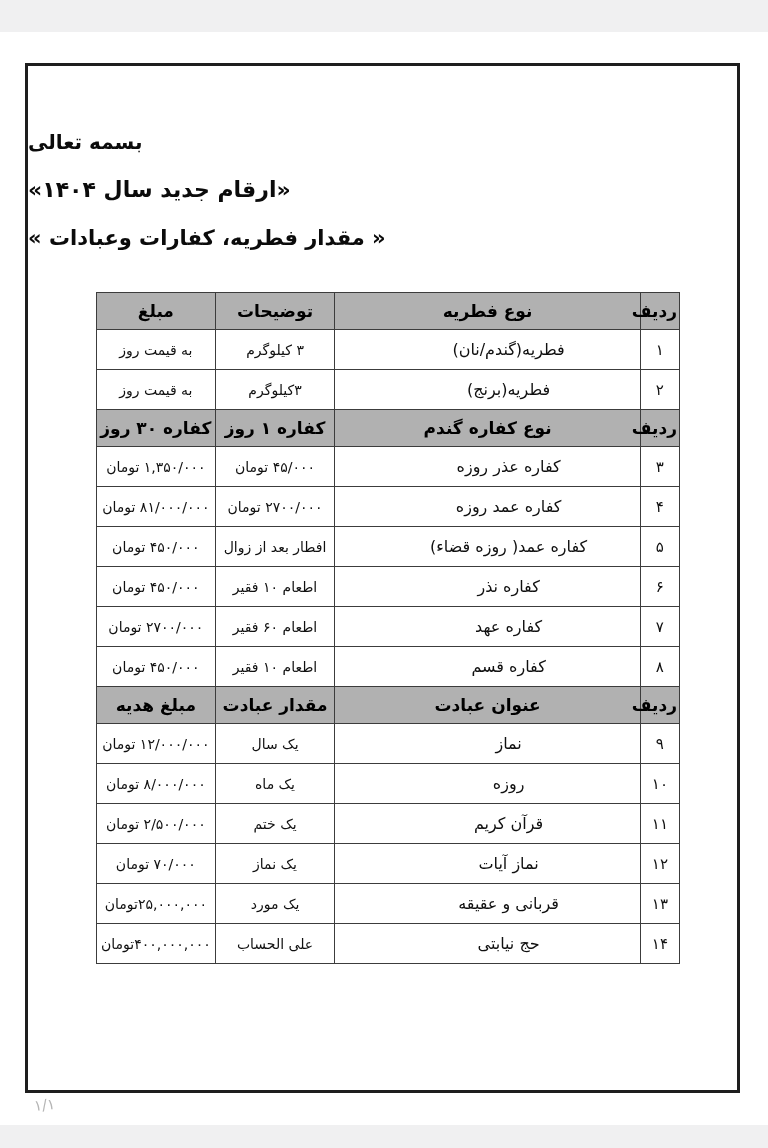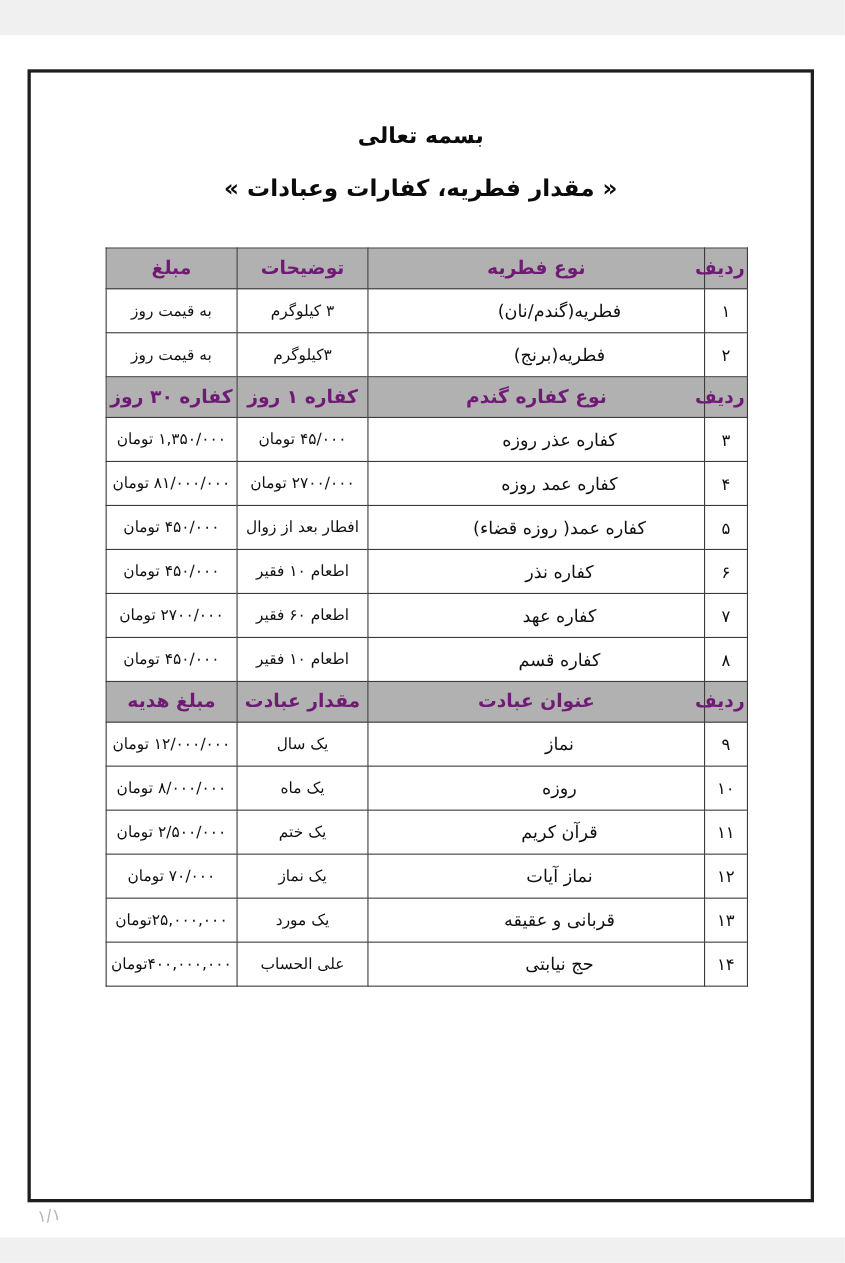--- a/index.html
+++ b/index.html
@@ -17,21 +17,21 @@
 
   .page-frame {
     position:absolute;
     left:25px; top:63px;
     width:715px; height:1030px;
     border:3px solid var(--frame,#1e1e1e);
     background:#ffffff;
     direction:rtl;
   }
 
-  .titles { direction:rtl; text-align:center; padding-top:43px; }
+  .titles { direction:rtl; text-align:left; padding-top:62px; }
   .title-line { font-weight:bold; color:#0b0b0b; line-height:28px; }
   .t0 { font-size:20px; margin-bottom:20px; }
   .t1 { font-size:22px; margin-bottom:20px; }
   .t2 { font-size:21px; }
 
   table.rates {
     direction:rtl;
     border-collapse:collapse;
     table-layout:fixed;
     width:584px;
@@ -39,21 +39,21 @@
   }
   .rates th, .rates td {
     border:1.2px solid #3c3c3c;
     text-align:center;
     vertical-align:middle;
     white-space:nowrap;
     padding:0 2px;
   }
   .rates th {
     background:var(--header-bg,#b1b1b1);
-    color:#701a75;
+    color:#000000;
     font-weight:bold;
     font-size:17px;
     height:37px;
   }
   .rates td { height:40px; font-size:15px; }
   .rates td.c1 { font-size:16px;padding-left:44px; }
   .rates td.c2, .rates td.c3 { font-size:14px; }
   .c0 { width:38px; }
   .c1 { width:296px; }
   .c2 { width:116px; }
@@ -70,20 +70,21 @@
 </style>
 </head>
 <body>
 
 <div class="band band-top"></div>
 <div class="band band-bottom"></div>
 
 <div class="page-frame">
   <div class="titles">
     <div class="title-line t0">بسمه تعالی</div>
+    <div class="title-line t1">«ارقام جدید سال ۱۴۰۴»</div>
     <div class="title-line t2">« مقدار فطریه، کفارات وعبادات »</div>
   </div>
 
   <table class="rates">
     <colgroup>
       <col class="c0">
         <col class="c1">
         <col class="c2">
         <col class="c3">
     </colgroup>

